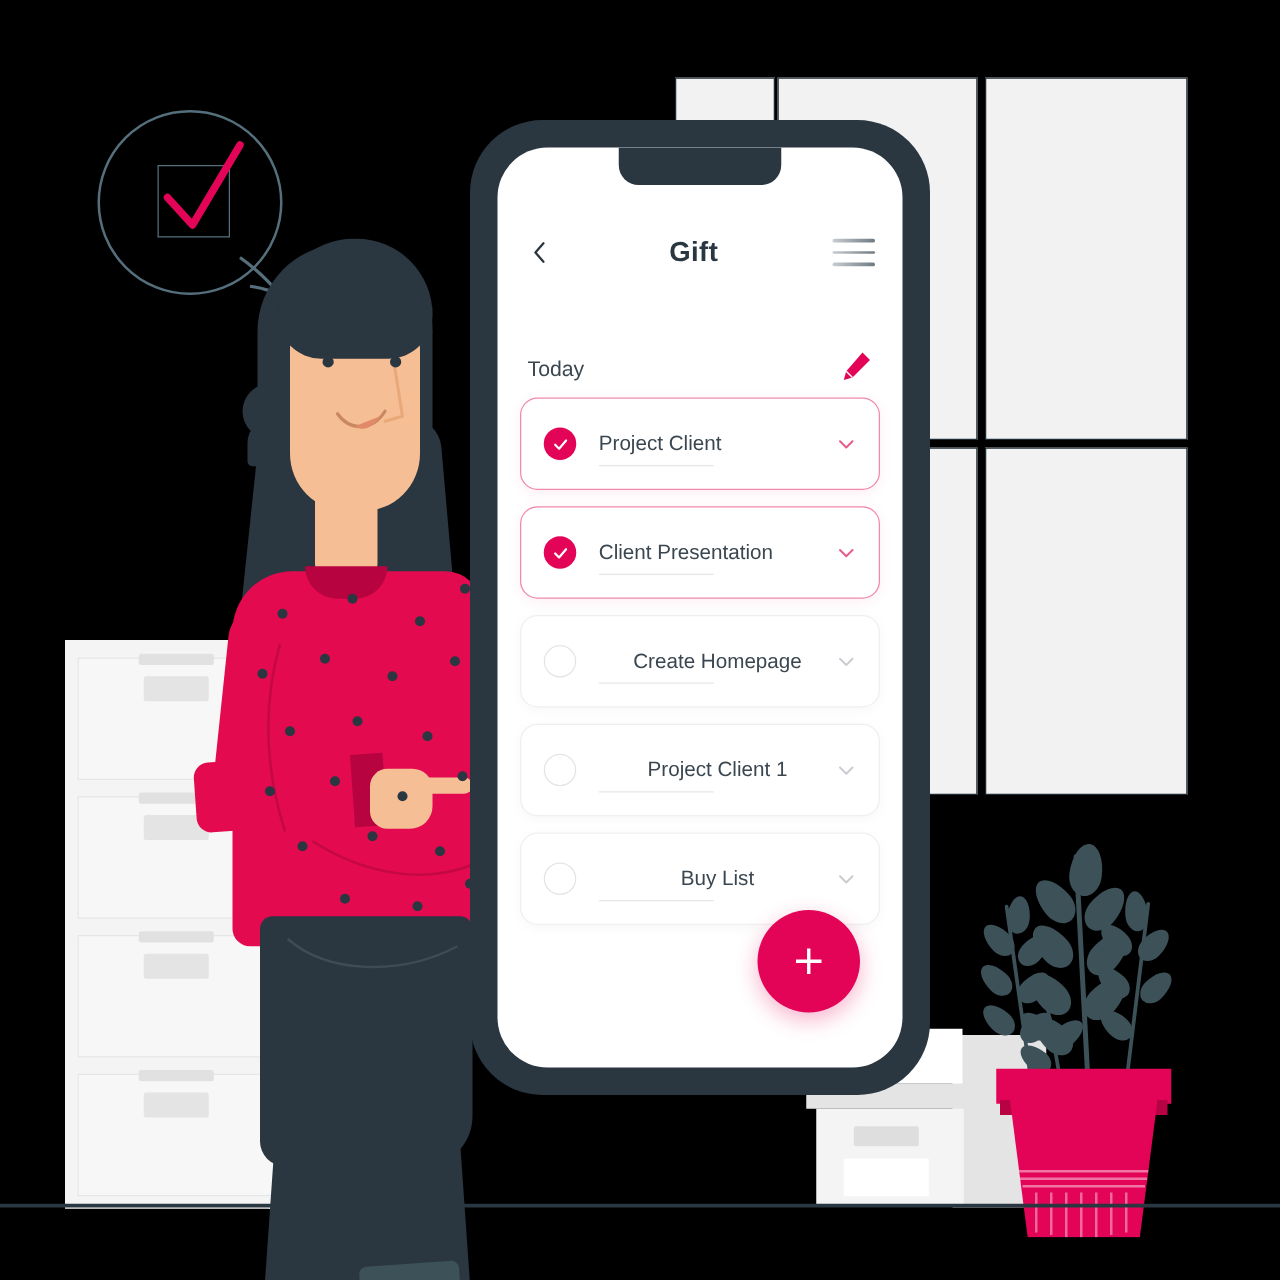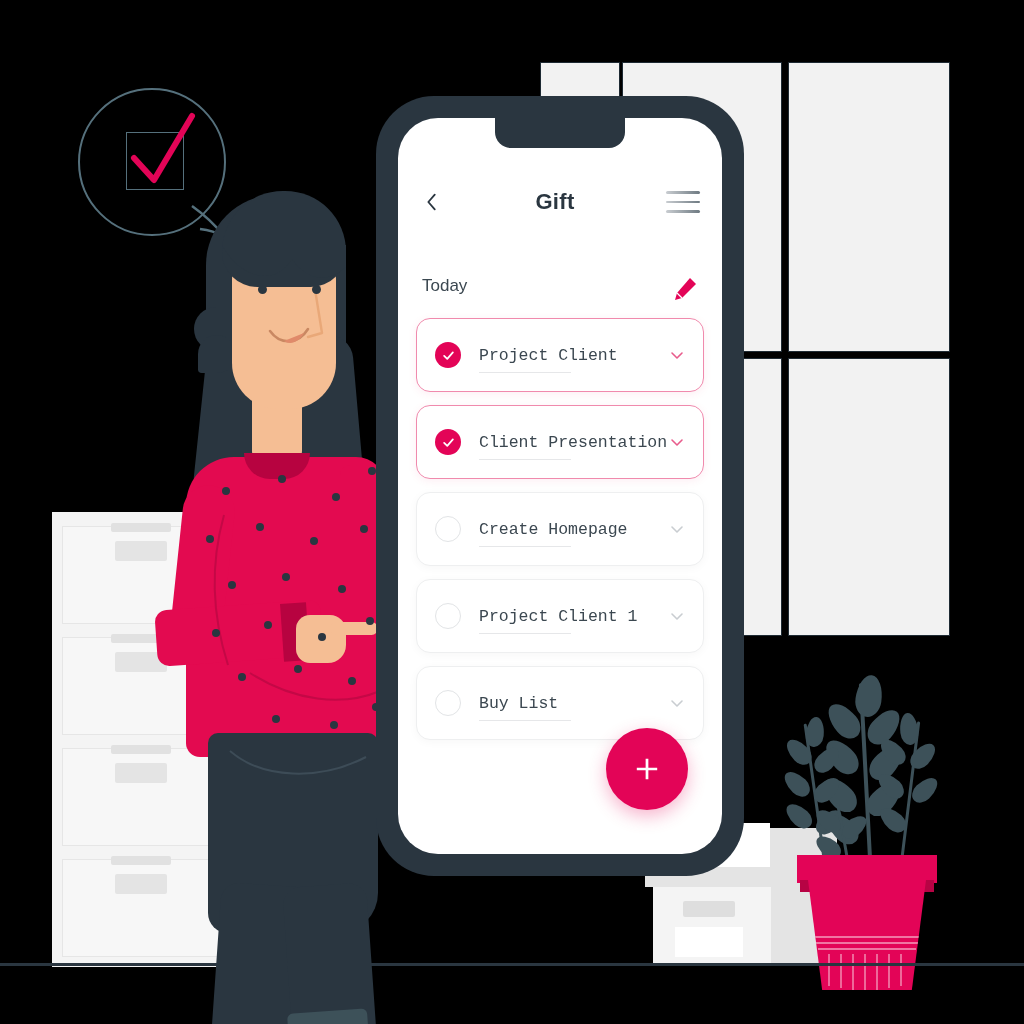--- a/index.html
+++ b/index.html
@@ -61,34 +61,34 @@
   #notch { position:absolute; left:50%; transform:translateX(-50%); top:0; width:130px; height:30px;
       background:#2A3640; border-radius:0 0 16px 16px; }
 
   #app-header { position:absolute; left:0; top:62px; width:100%; height:44px; display:flex; align-items:center; padding:0 22px; }
   #back-chevron { width:24px; height:24px; display:flex; align-items:center; justify-content:center; cursor:pointer; }
   #app-title { flex:1; text-align:center; font-size:22px; font-weight:bold; color:#2A3640; letter-spacing:.3px; }
   #menu-icon { width:34px; height:22px; display:flex; flex-direction:column; justify-content:space-between; cursor:pointer; }
   #menu-icon i { display:block; height:2.6px; border-radius:2px;
       background:linear-gradient(to right,#C9CDD1,#6E7A82); }
 
-  #section-row { position:absolute; left:0; top:158px; width:100%; height:30px; display:flex; align-items:flex-start; padding:0 24px; }
+  #section-row { position:absolute; left:0; top:158px; width:100%; height:30px; display:flex; align-items:flex-end; padding:0 24px; }
   #section-label { font-size:17px; color:#3B4750; flex:1; }
   #edit-pencil { width:26px; height:26px; position:relative; cursor:pointer; }
 
   #task-list { position:absolute; left:0; top:200px; width:100%; padding:0 18px; }
   .task-card { position:relative; height:74px; margin-bottom:13px; border-radius:14px; background:#FFF;
       display:flex; align-items:center; padding:0 18px; }
   .task-card.done { border:1.4px solid #F08AAD; box-shadow:0 2px 10px rgba(227,4,87,.07); }
-  .task-card.todo { border:1.2px solid #EEEFF0; box-shadow:0 2px 10px rgba(0,0,0,.035); }
+  .task-card.todo { border:1.2px solid #EEEFF0; box-shadow:0 2px 10px rgba(0,0,0,.035);text-align:center; }
   .check { width:26px; height:26px; border-radius:50%; flex:0 0 26px; display:flex; align-items:center; justify-content:center; cursor:pointer; }
   .check.filled { background:#E30457; }
   .check.empty { border:1.4px solid #E2E4E6; background:#FFF; }
   .task-body { flex:1; padding-left:18px; position:relative; }
-  .task-label { font-size:16.5px; color:#3B4750;font-family:Liberation Mono, monospace; }
+  .task-label { font-size:16.5px; color:#3B4750; }
   .task-underline { position:absolute; left:18px; top:26px; width:92px; height:1px; background:#E6E7E9; }
   .chevron { width:16px; height:16px; cursor:pointer; }
 
   #fab { position:absolute; left:208px; top:610px; width:82px; height:82px; border-radius:50%;
       background:#E30457; display:flex; align-items:center; justify-content:center; cursor:pointer;
       box-shadow:0 6px 18px rgba(227,4,87,.3); }
 </style>
 </head>
 <body>
 

